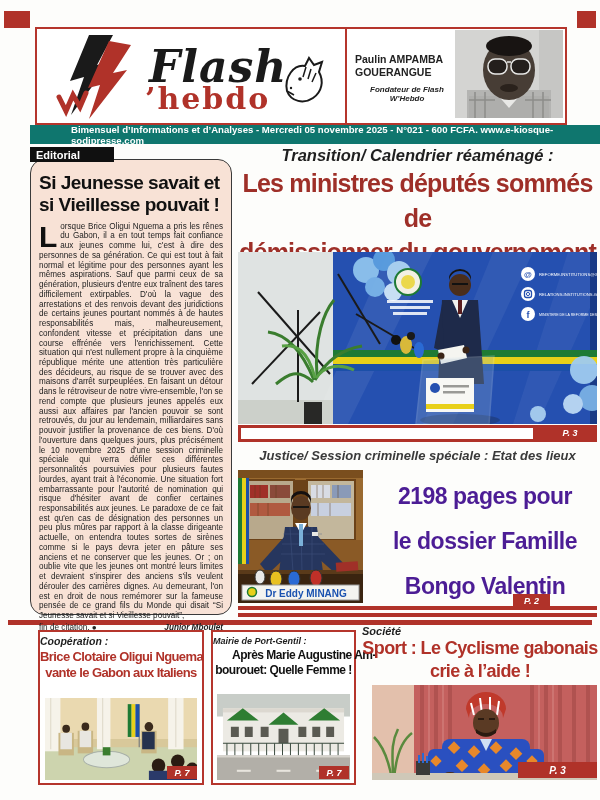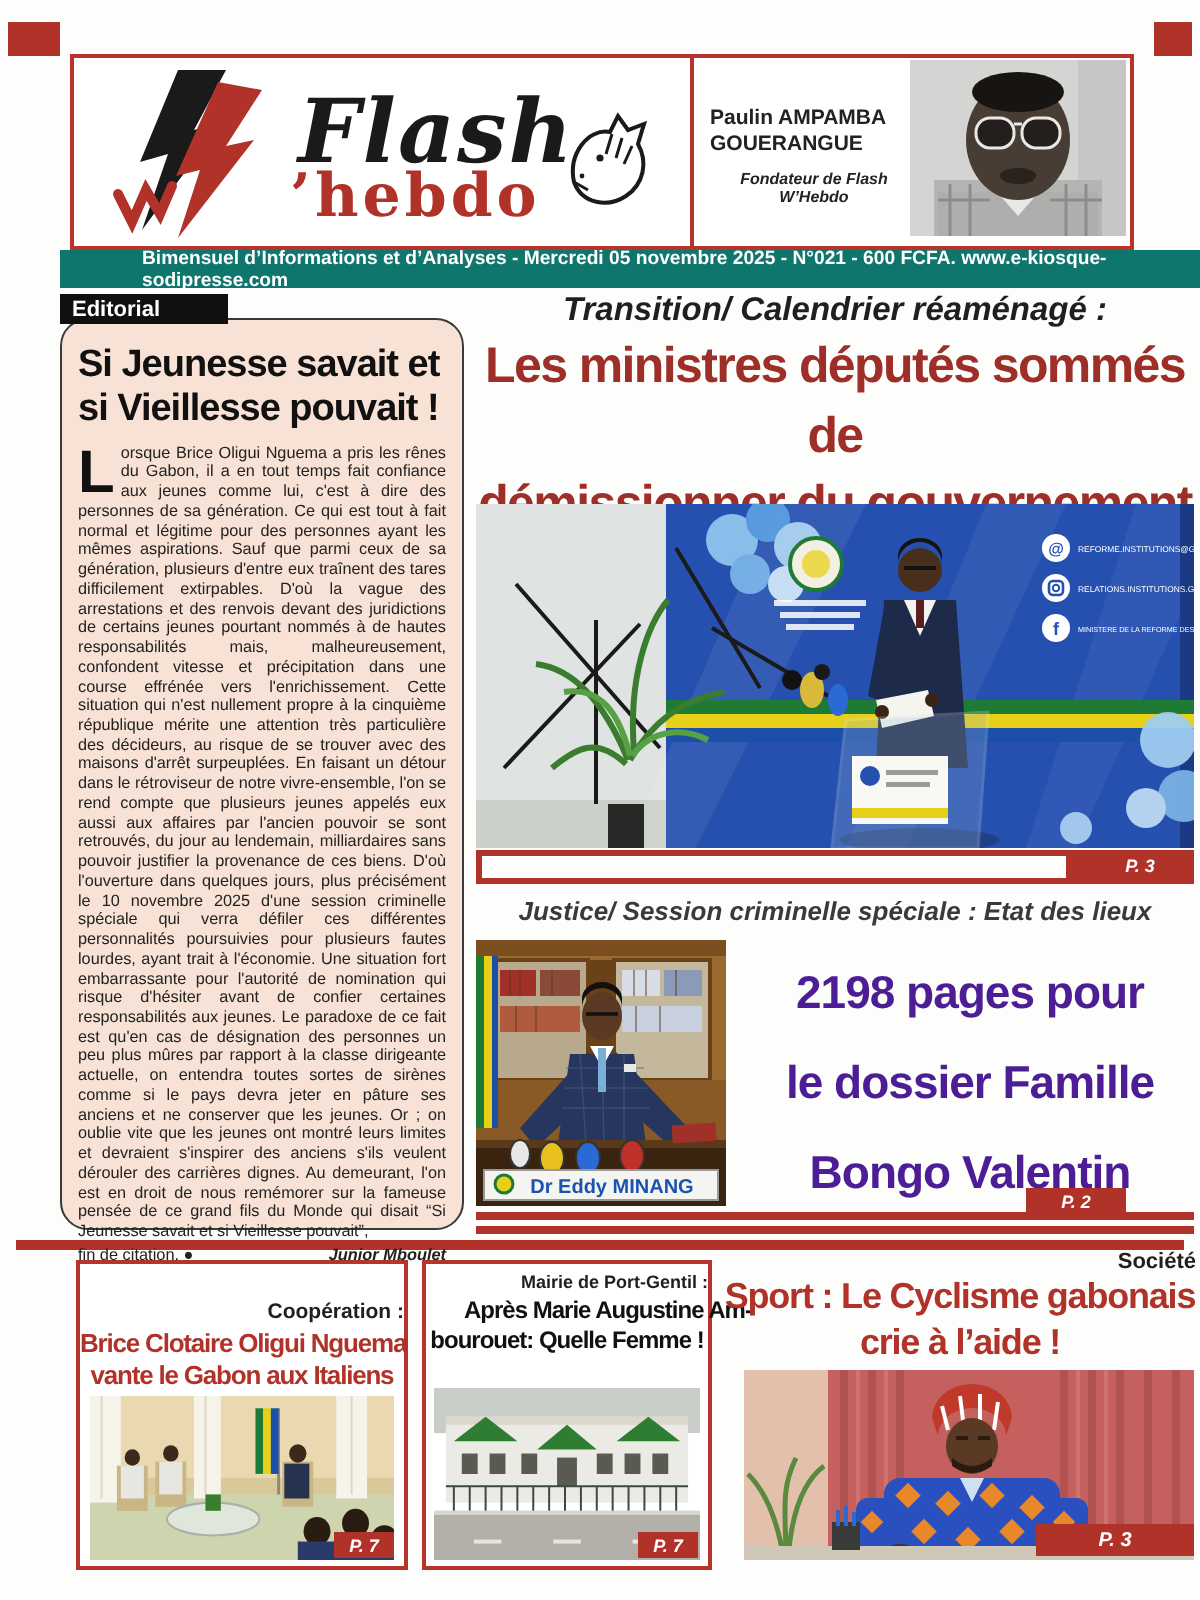--- a/index.html
+++ b/index.html
@@ -44,21 +44,21 @@
            font-size:13px;color:#3a3a3a;}
   
   .photo-justice{left:238px;top:470px;width:125px;height:133px;overflow:hidden;}
   .headline2{left:372px;top:474px;width:226px;text-align:center;font-weight:bold;font-size:23px;
              color:#4c1d95;letter-spacing:-0.5px;line-height:1.95;}
   
   .rule{background:#b03229;}
   
   .box1{left:38px;top:630px;width:166px;height:155px;border:2px solid #b5352c;background:#fff;box-sizing:border-box;}
   .box2{left:211px;top:630px;width:145px;height:155px;border:2px solid #b5352c;background:#fff;box-sizing:border-box;}
-  .b-kicker{font-weight:bold;color:#1f1f1f;text-align:right;}
+  .b-kicker{font-weight:bold;font-style:italic;color:#1f1f1f;text-align:left;}
   .coop-head{font-weight:bold;font-size:13px;letter-spacing:-0.6px;color:#b03229;text-align:center;
              line-height:1.25;white-space:nowrap;}
   .mairie-head{font-weight:bold;font-size:12px;letter-spacing:-0.5px;color:#111;text-align:center;
              line-height:1.25;white-space:nowrap;}
   .societe-head{left:362px;top:637px;width:236px;text-align:center;font-weight:bold;font-size:18px;
              letter-spacing:-0.6px;color:#b03229;line-height:1.25;}
   .photo-frame{overflow:hidden;}
   svg{display:block;}
 </style>
 </head>
@@ -306,28 +306,28 @@
       <circle cx="14" cy="122" r="4.5" fill="#e8d019" stroke="#1e7a34" stroke-width="1.5"></circle>
       <text x="68" y="126.5" font-size="10" font-weight="bold" text-anchor="middle" fill="#1a52b0">Dr Eddy MINANG</text>
     </svg>
   </div>
 
   <div class="abs headline2">
     <div>2198 pages pour</div>
     <div>le dossier Famille</div>
     <div>Bongo Valentin</div>
   </div>
-  <div class="abs pageref" style="left:513px;top:594px;width:50px;height:13px;">P. 2</div>
+  <div class="abs pageref" style="left:513px;top:594px;width:37px;height:13px;">P. 2</div>
 
   <div class="abs rule" style="left:238px;top:606px;width:359px;height:3.5px;"></div>
   <div class="abs rule" style="left:238px;top:613px;width:359px;height:3.5px;"></div>
   <div class="abs rule" style="left:8px;top:620px;width:584px;height:4.5px;"></div>
 
   <div class="abs box1">
-    <div class="b-kicker" style="font-size:10.5px;margin-top:18px;">Coopération :</div>
+    <div class="b-kicker" style="font-size:10.5px;margin-top:3px;">Coopération :</div>
     <div class="coop-head" style="margin-top:2px;">Brice Clotaire Oligui Nguema</div>
     <div class="coop-head">vante le Gabon aux Italiens</div>
     <div class="abs photo-frame" style="left:5px;top:66px;width:152px;height:82px;">
       <svg width="152" height="82" viewBox="0 0 158 80" preserveAspectRatio="none">
         <rect x="0" y="0" width="158" height="50" fill="#ead9b0"></rect>
         <rect x="0" y="40" width="158" height="10" fill="#d8c89a"></rect>
         <rect x="0" y="48" width="158" height="32" fill="#cdd4ae"></rect>
         <rect x="0" y="0" width="16" height="52" fill="#f6f3ea"></rect>
         <rect x="54" y="0" width="14" height="50" fill="#f6f3ea"></rect>
         <rect x="128" y="0" width="16" height="50" fill="#f6f3ea"></rect>

